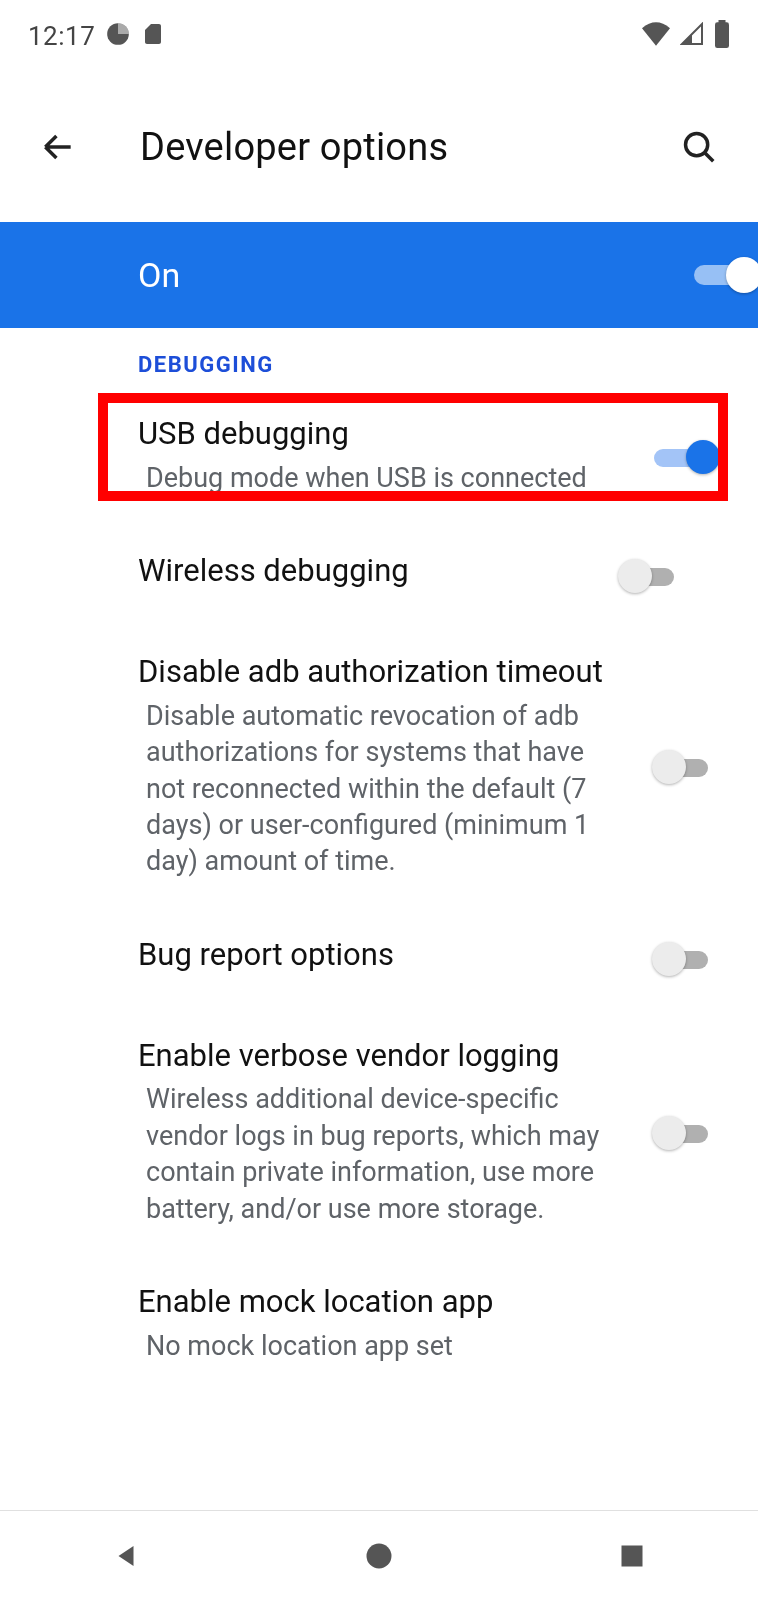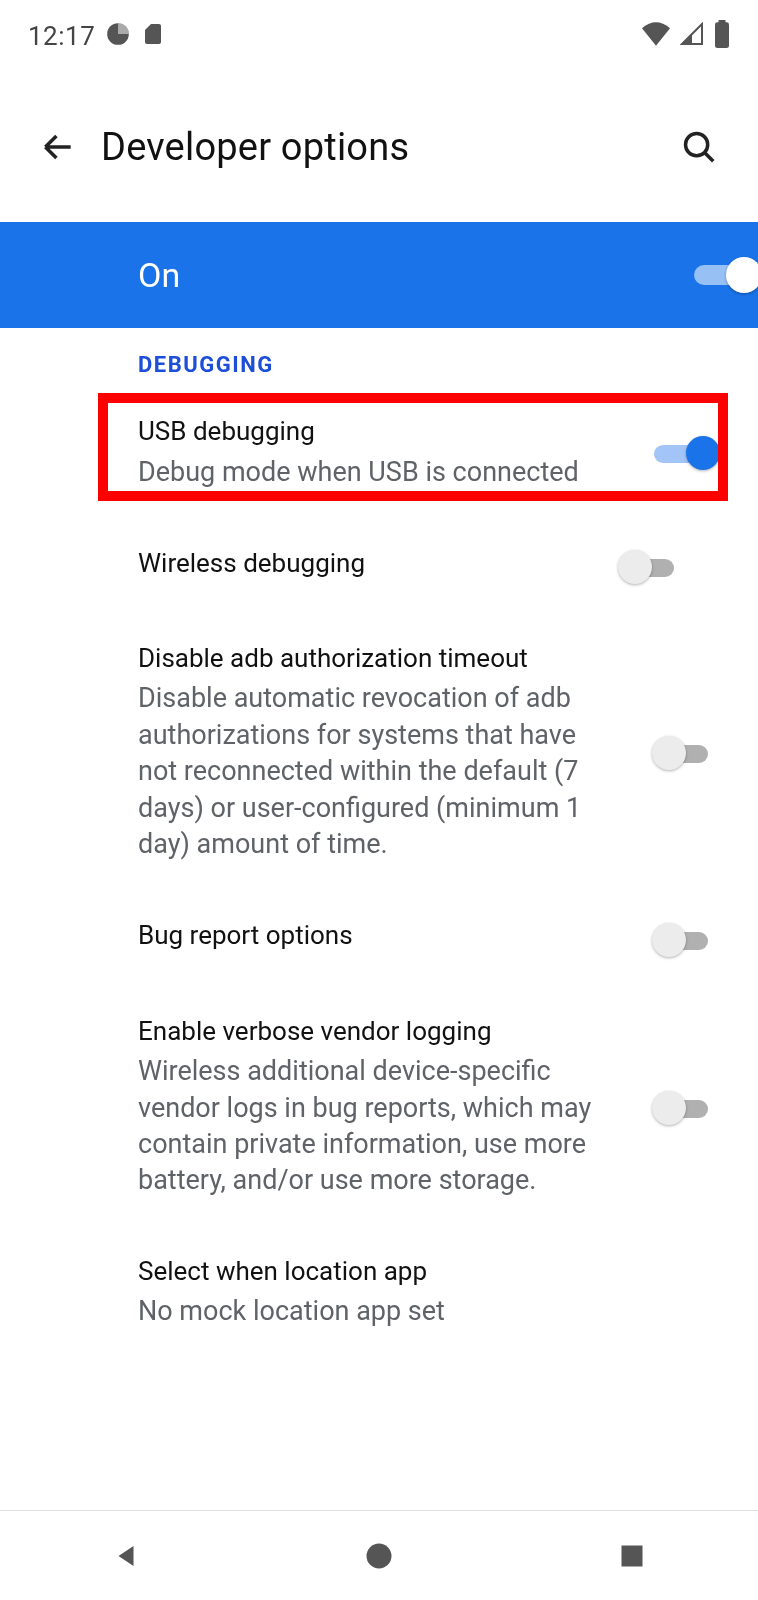--- a/index.html
+++ b/index.html
@@ -21,21 +21,21 @@
     color: #444;
   }
   .status-left { display: flex; align-items: center; gap: 10px; }
   .status-time { font-size: 26px; font-weight: 400; letter-spacing: 0.5px; }
   .status-right { display: flex; align-items: center; gap: 10px; }
   .header {
     height: 150px;
     display: flex;
     align-items: center;
     padding: 0 36px;
-    gap: 21px;
+    gap: 60px;
   }
   .back-arrow { width: 44px; height: 44px; display: flex; align-items: center; justify-content: center; cursor: pointer; }
   .header-title { font-size: 38px; font-weight: 400; color: #111; flex: 1; letter-spacing: 0.2px; }
   .search { width: 46px; height: 46px; display: flex; align-items: center; justify-content: center; cursor: pointer; }
   .master-toggle {
     background: #1a73e8;
     color: #fff;
     height: 106px;
     display: flex;
     align-items: center;
@@ -55,22 +55,22 @@
   }
   .item {
     display: flex;
     align-items: center;
     padding: 28px 40px 28px 138px;
     gap: 20px;
     cursor: pointer;
     position: relative;
   }
   .item-text { flex: 1; padding-right: 20px; }
-  .item-title { font-size: 26px; color: #111; margin-bottom: 6px; line-height: 1.25; }
-  .item-desc { font-size: 27px; color: #5f6368; line-height: 1.35; }
+  .item-title { font-size: 31px; color: #111; margin-bottom: 6px; line-height: 1.25; }
+  .item-desc { font-size: 27px; color: #5f6368; line-height: 1.35; margin-left: 8px; }
   .item .switch { flex-shrink: 0; }
   .switch-on .track { position: absolute; left: 0; top: 13px; width: 54px; height: 18px; border-radius: 12px; background: #a3c4f7; }
   .switch-on .thumb { position: absolute; right: -2px; top: 4px; width: 34px; height: 34px; border-radius: 50%; background: #1a73e8; box-shadow: 0 1px 3px rgba(0,0,0,0.3); }
   .switch-off .track { position: absolute; left: 0; top: 13px; width: 54px; height: 18px; border-radius: 12px; background: #b0b0b0; }
   .switch-off .thumb { position: absolute; left: -2px; top: 4px; width: 34px; height: 34px; border-radius: 50%; background: #ececec; box-shadow: 0 1px 3px rgba(0,0,0,0.3); }
   .highlight-box {
     position: absolute;
     border: 10px solid #ff0000;
     left: 98px;
     top: 393px;
@@ -210,21 +210,21 @@
     <div class="item-desc">Wireless additional device-specific vendor logs in bug reports, which may contain private information, use more battery, and/or use more storage.</div>
   </div>
   <div class="switch switch-off">
     <div class="track"></div>
       <div class="thumb"></div>
   </div>
 </div>
 
 <div class="item">
   <div class="item-text">
-    <div class="item-title">Select when location app</div>
+    <div class="item-title">Enable mock location app</div>
     <div class="item-desc">No mock location app set</div>
   </div>
 </div>
 
 <div class="highlight-box"></div>
 
 <div class="navbar">
   <div class="nav-btn">
     <svg width="30" height="30" viewBox="0 0 24 24" fill="#555">
         <path d="M18 4 L6 12 L18 20 Z"></path>

